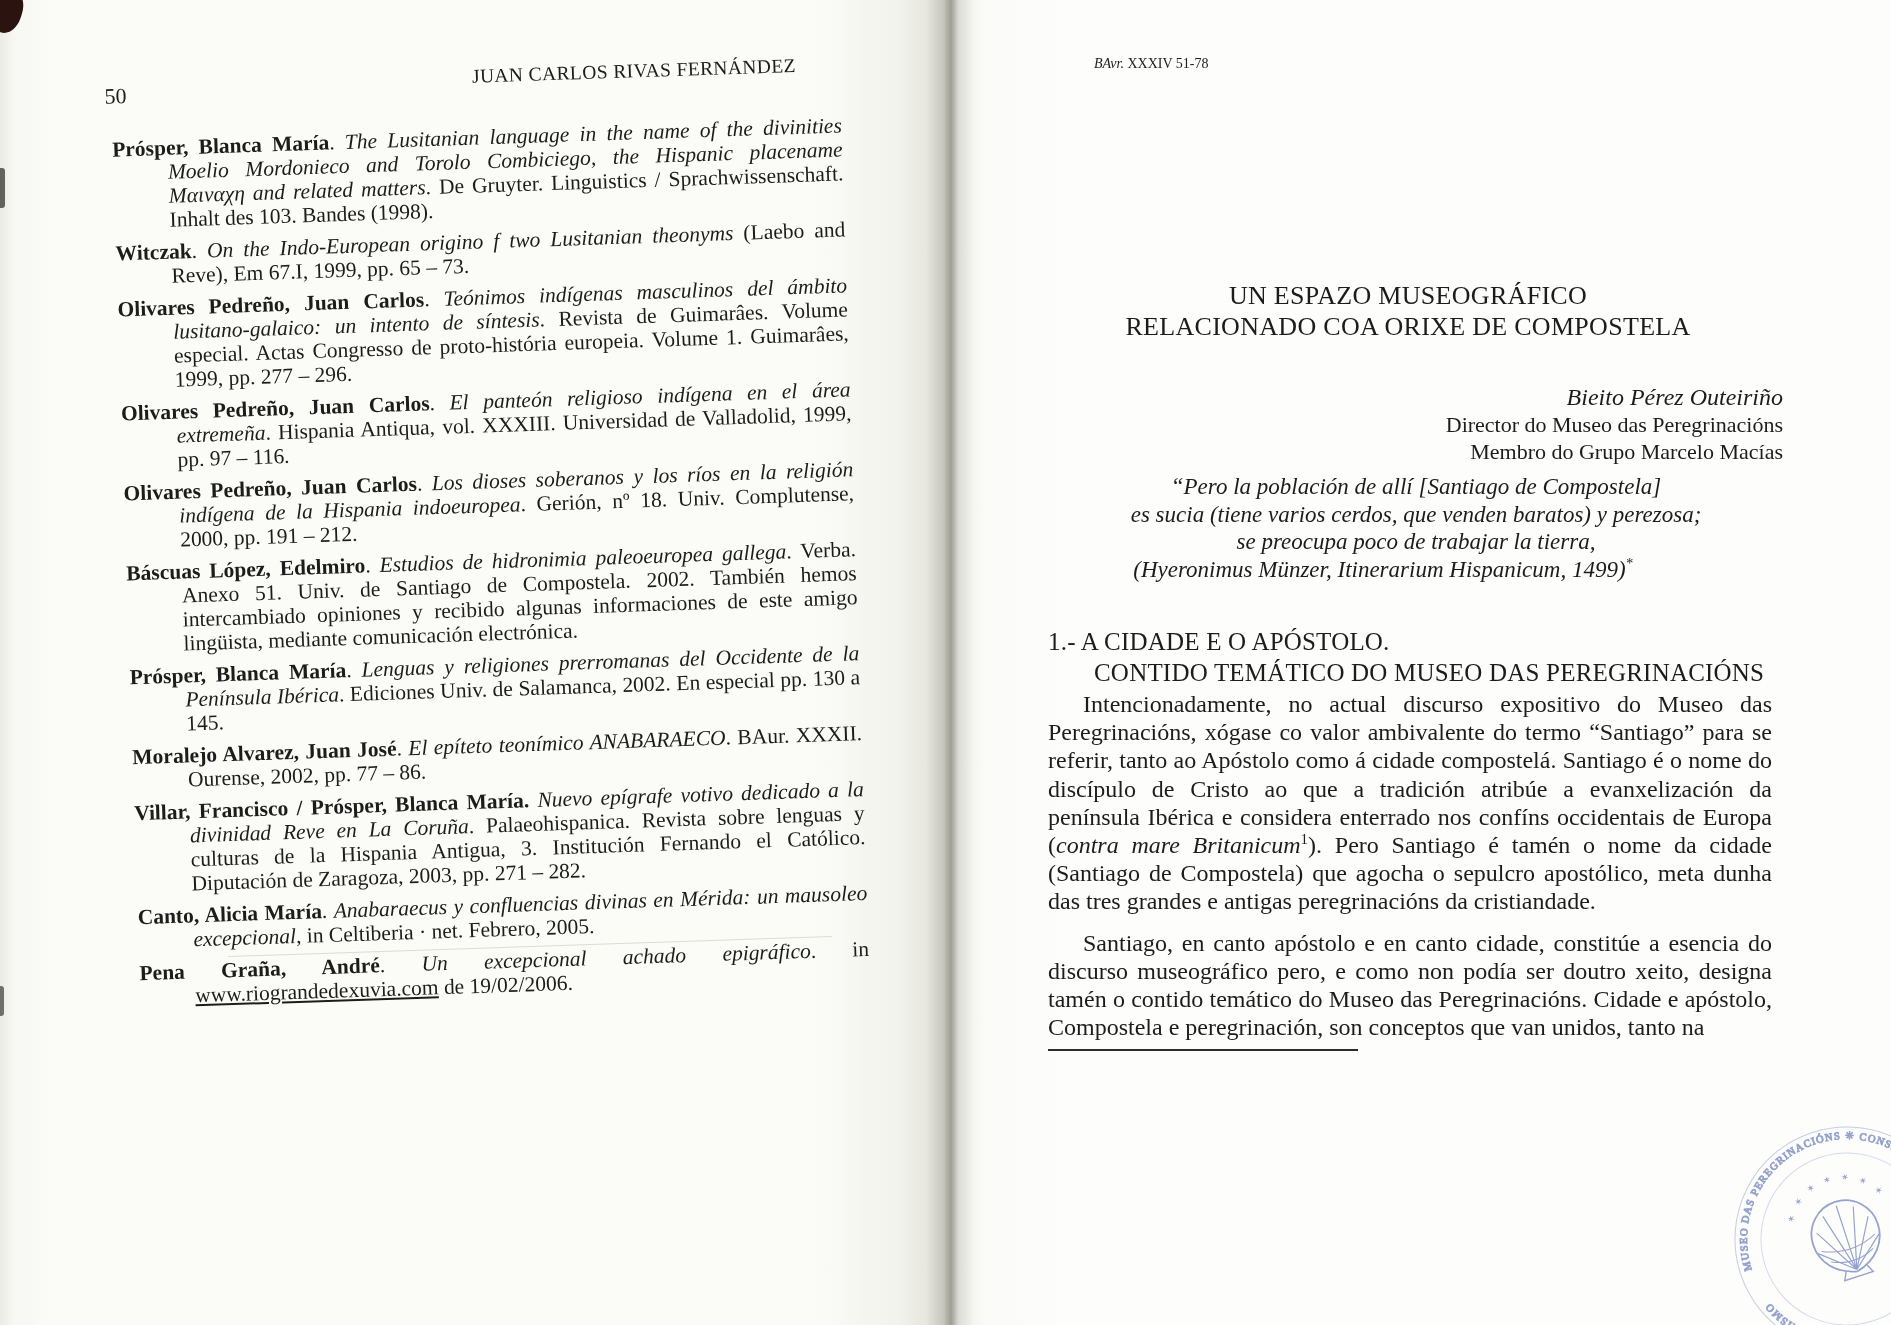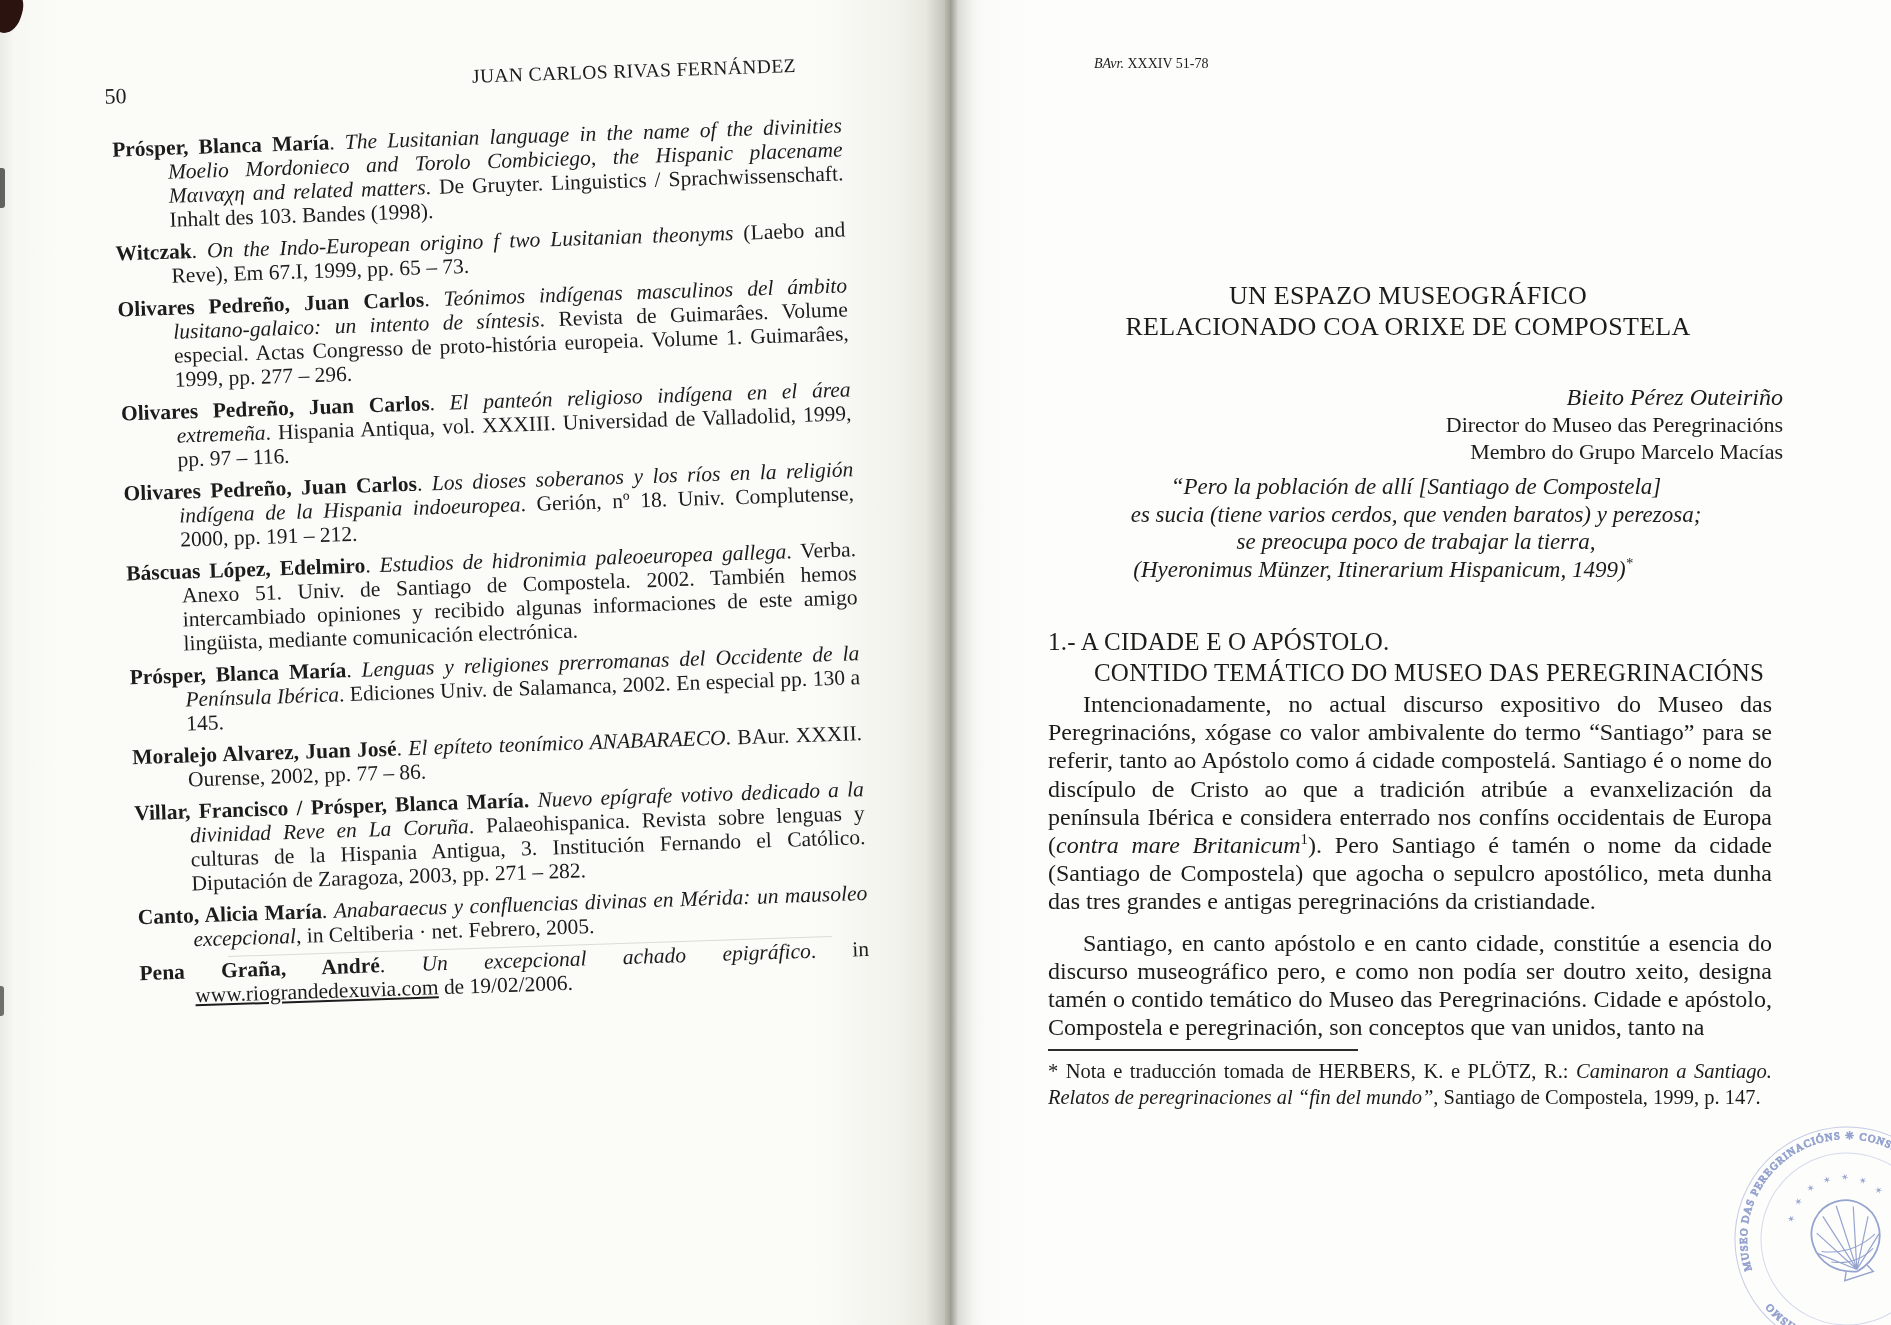--- a/index.html
+++ b/index.html
@@ -115,21 +115,20 @@
       <div>1.- A CIDADE E O APÓSTOLO.</div>
       <div class="h2line">CONTIDO TEMÁTICO DO MUSEO DAS PEREGRINACIÓNS</div>
     </div>
 
     <div class="rp-body" id="body-paras">
         <p><span>Intencionadamente, no actual discurso expositivo do Museo das Peregrinacións, xógase co valor ambivalente do termo “Santiago” para se referir, tanto ao Apóstolo como á cidade compostelá. Santiago é o nome do discípulo de Cristo ao que a tradición atribúe a evanxelización da península Ibérica e considera enterrado nos confíns occidentais de Europa (</span><span class="sg-i">contra mare Britanicum</span><span class="sg-sup">1</span><span>). Pero Santiago é tamén o nome da cidade (Santiago de Compostela) que agocha o sepulcro apostólico, meta dunha das tres grandes e antigas peregrinacións da cristiandade.</span></p>
         <p><span>Santiago, en canto apóstolo e en canto cidade, constitúe a esencia do discurso museográfico pero, e como non podía ser doutro xeito, designa tamén o contido temático do Museo das Peregrinacións. Cidade e apóstolo, Compostela e peregrinación, son conceptos que van unidos, tanto na</span></p>
       </div>
 
     <div class="fn-rule"></div>
-    <div class="rp-footnote" id="footnote"><span>* Nota e traducción tomada de HERBERS, K. e PLÖTZ, R.: </span><span class="sg-i">Caminaron a Santiago. Relatos de peregrinaciones al “fin del mundo”,</span><span> Santiago de Compostela, 1999, p. 147.</span></div>
 
     <svg class="stamp" viewBox="0 0 234 234">
       <g transform="rotate(-18 117 117)" fill="none" stroke-width="1">
         <circle cx="117" cy="117" r="112" stroke-width="1" opacity=".55"></circle>
         <circle cx="117" cy="117" r="86" stroke-width="1" opacity=".4"></circle>
         <defs>
           <path id="ringO" d="M17,117 A100,100 0 0 1 217,117 A100,100 0 0 1 17,117"></path>
         </defs>
         <text font-size="10.5" letter-spacing="1.2">
           <textPath href="#ringO">MUSEO DAS PEREGRINACIÓNS ✳ CONSELLERÍA DE CULTURA, COMUNICACIÓN SOCIAL E TURISMO</textPath>

